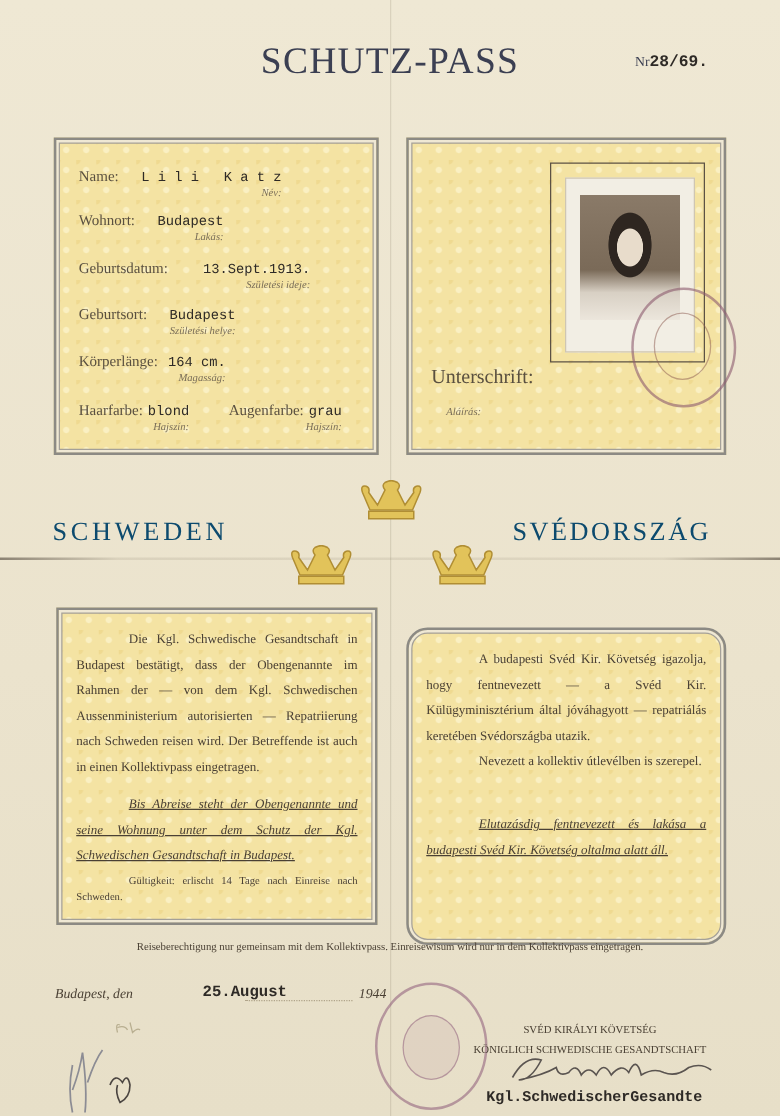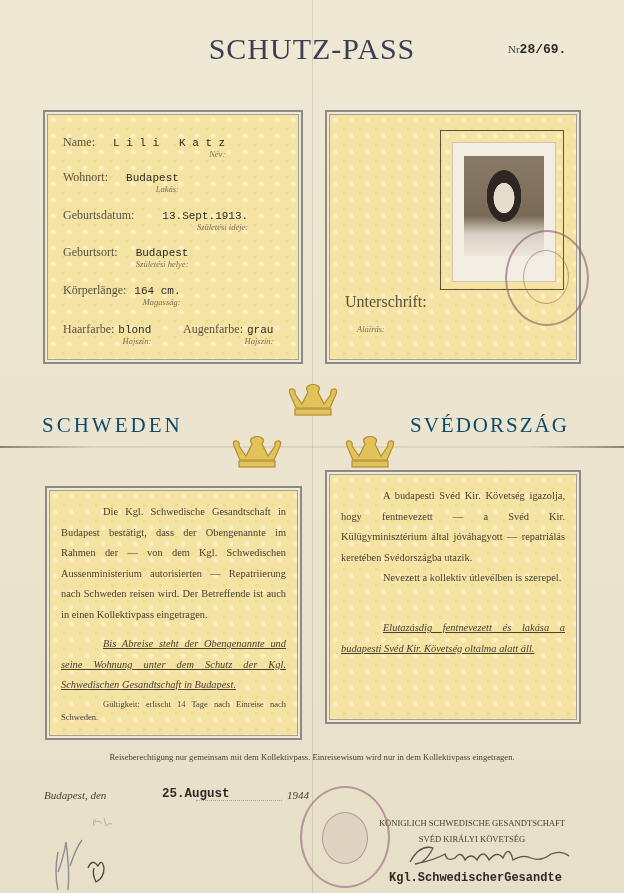--- a/index.html
+++ b/index.html
@@ -10,21 +10,21 @@
   .title{position:absolute;left:0;width:624px;top:32px;text-align:center;font-size:30px;letter-spacing:1px;color:#3b3f52;}
   .nr{position:absolute;left:508px;top:42px;font-size:11px;color:#3b3f52;}
   .nr .val{font-family:"Liberation Mono","DejaVu Sans Mono",monospace;font-weight:bold;font-size:13px;}
   .panel{position:absolute;border:2px solid #8c8a84;box-shadow:inset 0 0 0 2px #efe8d4, inset 0 0 0 3px #a4a098;
     background-color:#f4e3a3;
     background-image:radial-gradient(circle at 50% 50%,rgba(255,250,220,0.55) 2px,transparent 3px),radial-gradient(circle at 0 0,rgba(230,200,110,0.35) 3px,transparent 4px);
     background-size:16px 16px,16px 16px;}
   #p1{left:43px;top:110px;width:256px;height:250px;}
   #p2{left:325px;top:110px;width:252px;height:250px;}
   #p3{left:45px;top:486px;width:253px;height:250px;}
-  #p4{left:325px;top:470px;width:252px;height:250px;}
+  #p4{left:325px;top:502px;width:252px;height:250px;border-radius:17px;}
   .field{position:absolute;left:18px;}
   .lbl{font-size:12px;color:#5a5040;}
   .sub{font-size:8.5px;font-style:italic;color:#7a6e58;margin-left:10px;display:block;margin-top:-1px;text-align:right;}
   .val{font-family:"Liberation Mono","DejaVu Sans Mono",monospace;font-weight:normal;font-size:11px;color:#2e2a26;}
   .photo-frame{position:absolute;left:113px;top:18px;width:122px;height:158px;border:1px solid #5c5244;}
   .photo-mat{position:absolute;left:125px;top:30px;width:102px;height:138px;background:#f2eee4;border:1px solid #cfc6b2;}
   .photo{position:absolute;left:137px;top:44px;width:80px;height:100px;background:radial-gradient(ellipse at 50% 42%,#e8dccb 0 18%,transparent 19%),radial-gradient(ellipse at 50% 40%,#2e2620 0 30%,transparent 31%),linear-gradient(180deg,#8a7a68 0%,#7a6a58 60%,#d8d0c4 78%,#ece6dc 100%);}
   .stamp{position:absolute;border:2px solid rgba(140,90,110,0.6);border-radius:50%;}
   .stamp.inner{border-width:1px;}
   .unter{position:absolute;left:18px;top:181px;font-size:16px;color:#5a5040;}
@@ -137,22 +137,22 @@
 <div class="footer-note">Reiseberechtigung nur gemeinsam mit dem Kollektivpass. Einreisewisum wird nur in dem Kollektivpass eingetragen.</div>
 <div class="place">Budapest, den</div>
 <div class="date-val">25.August</div>
 <div class="date-line"></div>
 <div class="year">1944</div>
 
 <div class="stamp" style="left:300px;top:786px;width:86px;height:98px;border-width:2px;border-color:rgba(140,90,120,0.55)"></div>
 <div class="stamp inner" style="left:322px;top:812px;width:44px;height:50px;border-color:rgba(140,90,120,0.5);background:rgba(170,120,150,0.12)"></div>
 
 <div class="legation">
+  <div>SVÉD KIRÁLYI KÖVETSÉG</div>
   <div>KÖNIGLICH SCHWEDISCHE GESANDTSCHAFT</div>
-  <div>SVÉD KIRÁLYI KÖVETSÉG</div>
 </div>
 
 <svg class="ink" style="left:405px;top:840px" width="170" height="30" viewBox="0 0 170 30">
   <path d="M5 22 Q15 4 28 8 Q20 24 10 24 Q30 20 40 14 Q42 22 50 18 Q56 10 60 20 Q66 12 72 20 Q78 8 84 20 Q92 10 98 18 Q104 4 108 20 Q118 14 126 18 Q136 22 146 14 Q156 10 164 16" fill="none" stroke="#5a5450" stroke-width="1.3"></path>
 </svg>
 <div class="ambassador">Kgl.SchwedischerGesandte</div>
 
 <svg class="ink" style="left:48px;top:812px" width="80" height="80" viewBox="0 0 80 80">
   <path d="M48 8 Q44 6 46 14 M46 10 Q52 8 54 12 M56 6 L58 14 Q62 10 64 12" fill="none" stroke="#b8ae90" stroke-width="1"></path>
   <path d="M10 40 Q6 60 10 78 M10 60 Q16 44 18 30 M18 30 Q22 60 20 78 M22 54 Q28 36 34 28" fill="none" stroke="#8c8c94" stroke-width="1.4"></path>

